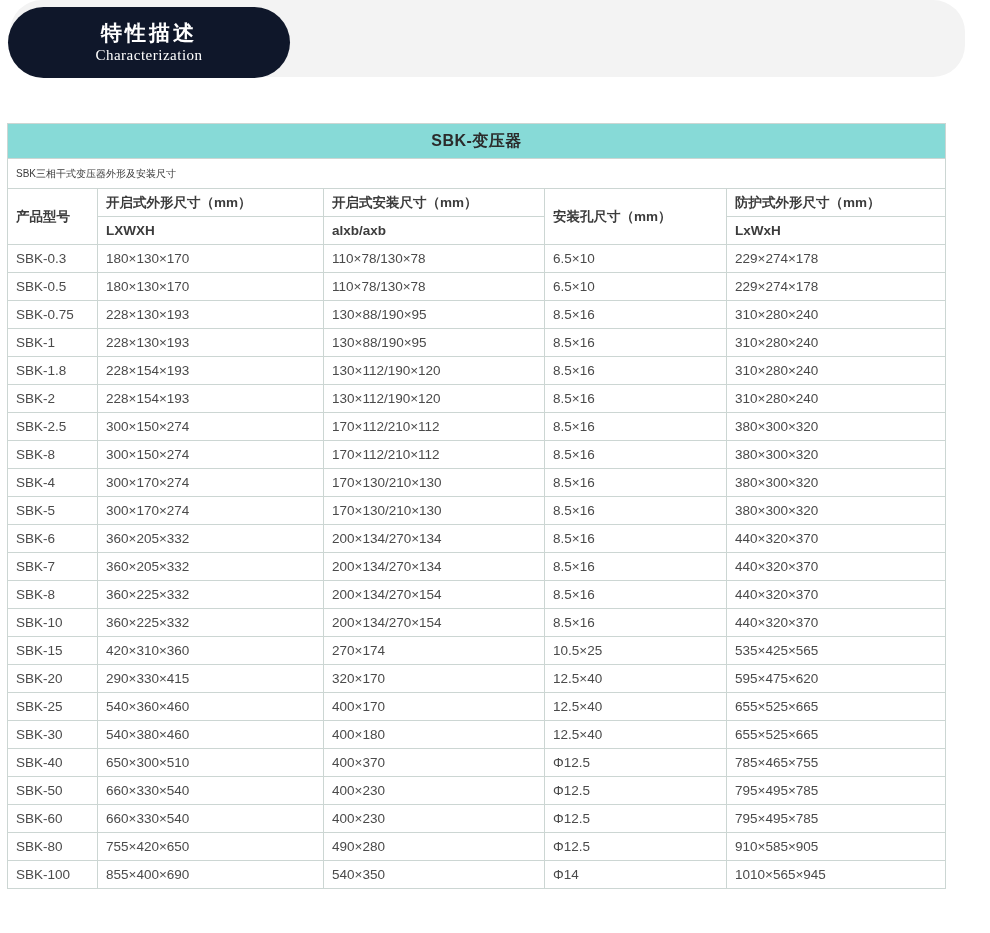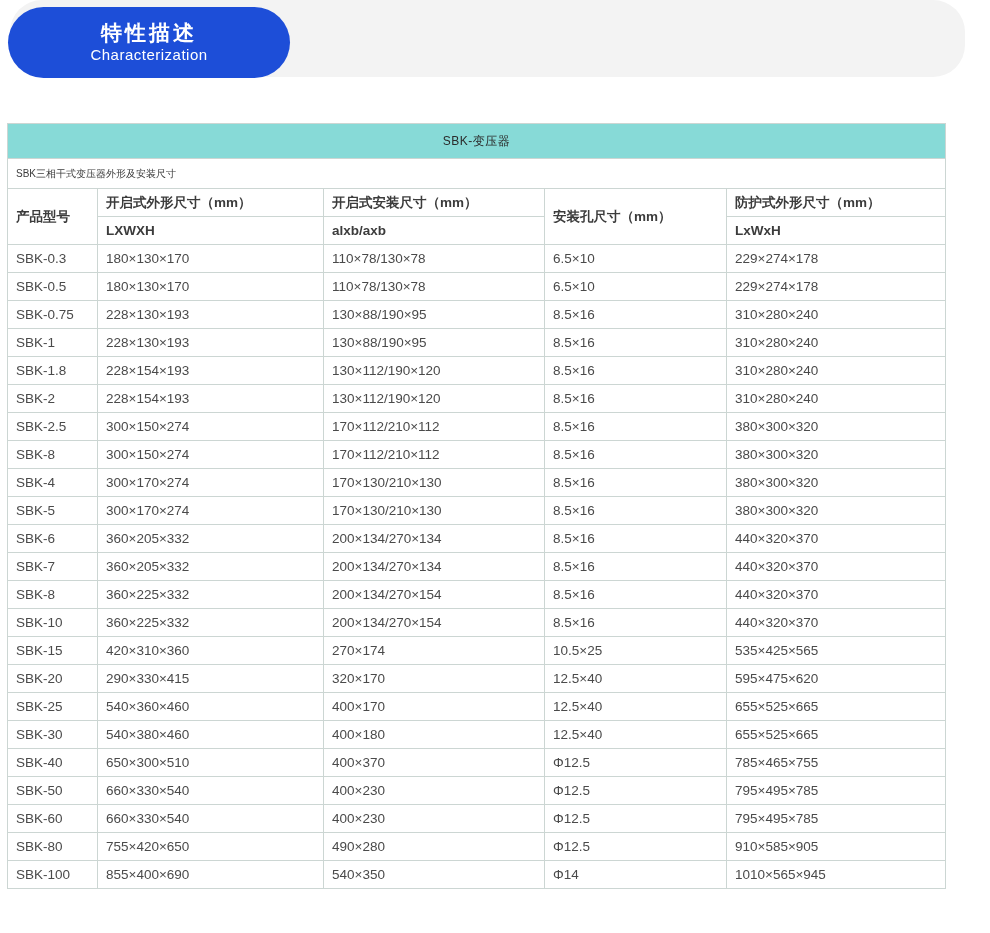--- a/index.html
+++ b/index.html
@@ -25,39 +25,40 @@
     background: #f3f3f3;
     border-radius: 32px;
   }
   
   .badge {
     position: absolute;
     left: 8px;
     top: 7px;
     width: 282px;
     height: 71px;
-    background: #1d4ed8;
+    background: #0f172a;
     border-radius: 36px;
     display: flex;
     flex-direction: column;
     align-items: center;
     justify-content: center;
     color: #ffffff;
   }
   .badge-title {
     font-size: 21px;
     font-weight: bold;
     letter-spacing: 3px;
     line-height: 1.1;
   }
   .badge-sub {
     font-size: 15px;
     letter-spacing: 0.5px;
     line-height: 1.2;
     margin-top: 1px;
+    font-family: Liberation Serif, serif;
   }
   
   table.spec {
     position: absolute;
     left: 7px;
     top: 123px;
     width: 938px;
     border-collapse: collapse;
     table-layout: fixed;
     font-size: 13.5px;
@@ -69,22 +70,22 @@
     text-align: left;
     font-weight: normal;
     vertical-align: middle;
     white-space: nowrap;
     overflow: hidden;
   }
   tr.band td {
     background: #87dad7;
     color: #2b2b2b;
     text-align: center;
-    font-size: 12px;
-    font-weight: 400;
+    font-size: 16px;
+    font-weight: 700;
     height: 26px;
     letter-spacing: 0.5px;
   }
   tr.subtitle td {
     height: 21px;
     color: #3c3c3c;
     font-size: 10px;
   }
   tr.head th {
     color: #3c3c3c;

